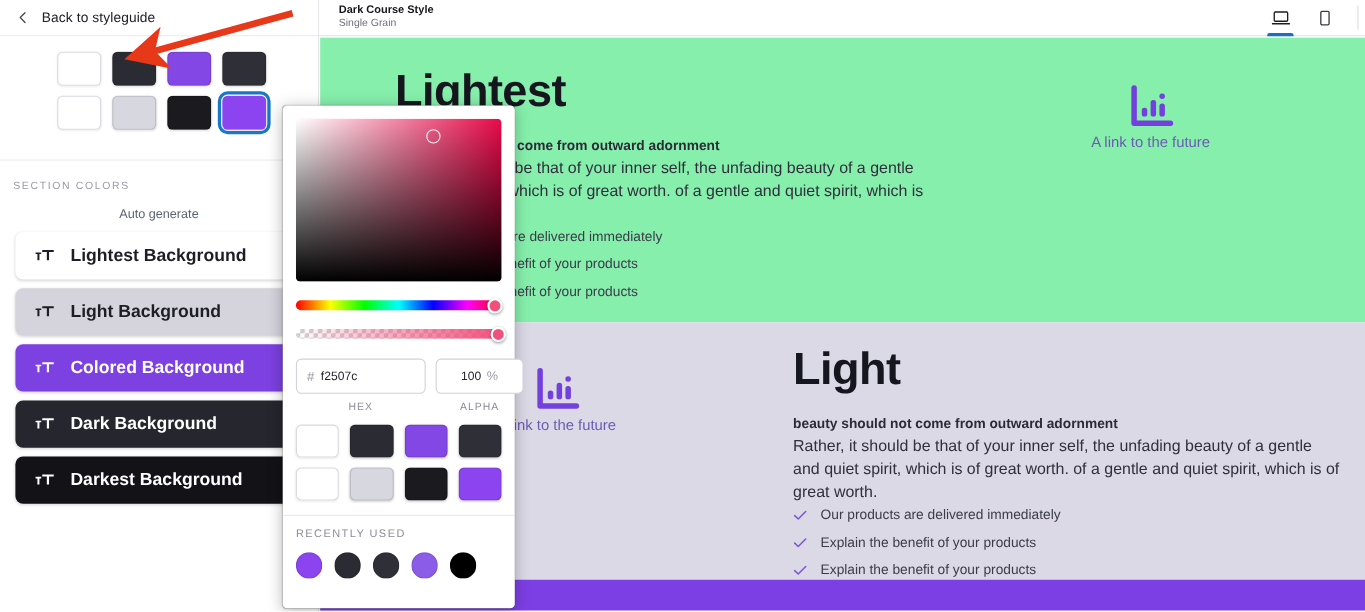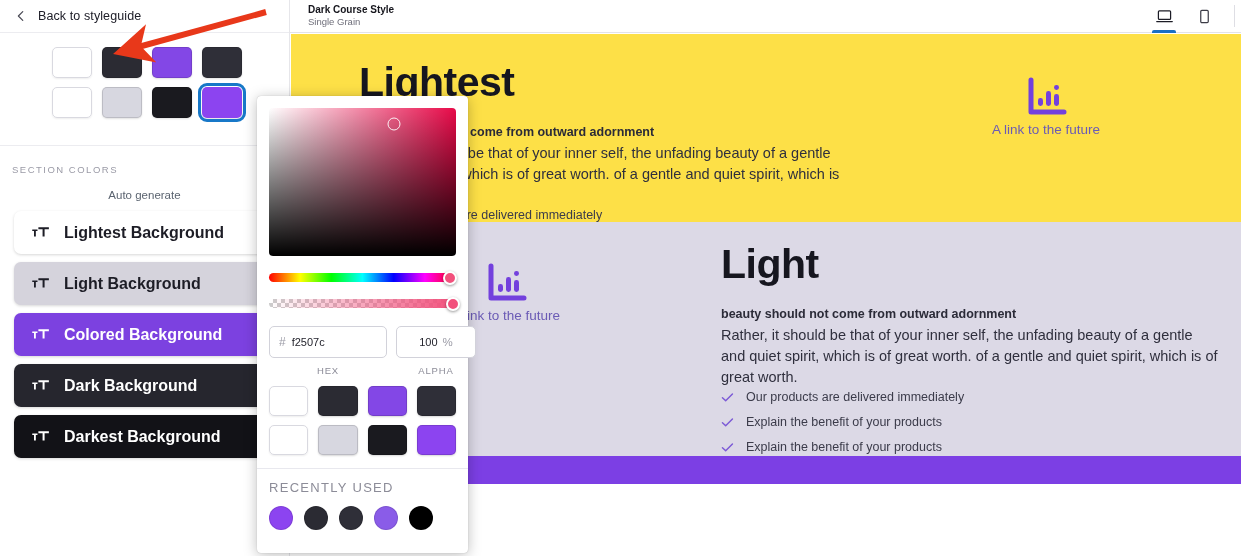--- a/index.html
+++ b/index.html
@@ -79,21 +79,21 @@
     background:#1a6fc4; border-radius:2px 2px 0 0;
   }
   .hdr-vdiv { width:1px; height:22px; background:#dedee4; margin: 0 6px 0 10px; }
 
   
   .canvas {
     position: absolute; left: 291px; top: 34px; right: 0; bottom: 0;
     overflow: hidden; background: #ffffff;
   }
   .sec-block { position: relative; width: 100%; }
-  .sec-lightest { background: #fde047; height: 188px; }
+  .sec-lightest { background: #86efac; height: 259px; }
   .sec-light    { background: #dcd9e6; height: 234px; }
   .sec-purple-strip { background: #7c3fe4; height: 28px; }
 
   .big-head {
     font-size: 41px; font-weight: 700; letter-spacing: -.5px;
     color: #16161f; line-height: 1;
   }
   .body-lead { font-size: 12.5px; font-weight: 700; color: #2b2b38; }
   .body-copy { font-size: 14.5px; color: #2f2f3d; line-height: 1.45; }
   .check-list { margin-top: 2px; }
@@ -171,21 +171,21 @@
 
   .pal-grid { padding: 10px 12px 0 12px; display:flex; flex-direction:column; gap: 9px; }
   .pal-row { display:flex; gap: 10px; }
   .pal-sw {
     width: 40px; height: 30px; border-radius: 5px;
     border: 1px solid rgba(0,0,0,.13);
     box-shadow: 0 1px 2px rgba(0,0,0,.16);
   }
   .pal-sw.white { border:1px solid #d9d9e0; box-shadow:0 1px 2px rgba(0,0,0,.07); }
   .pk-divider { height:1px; background:#e8e8ee; margin: 13px 0 0 0; }
-  .recent-head { font-size: 13px; letter-spacing: 1.3px; color:#8c8c98; padding: 11px 0 0 12px; }
+  .recent-head { font-size: 10px; letter-spacing: 1.3px; color:#8c8c98; padding: 11px 0 0 12px; }
   .recent-row { display:flex; gap: 11px; padding: 11px 0 0 12px; }
   .recent-dot { width: 24px; height: 24px; border-radius: 50%; border:1px solid rgba(0,0,0,.1); }
 
   
   .arrow-svg { position:absolute; left:0; top:0; width:1241px; height:556px; pointer-events:none; z-index:60; }
 </style>
 </head>
 <body>
 
 <div id="app">

